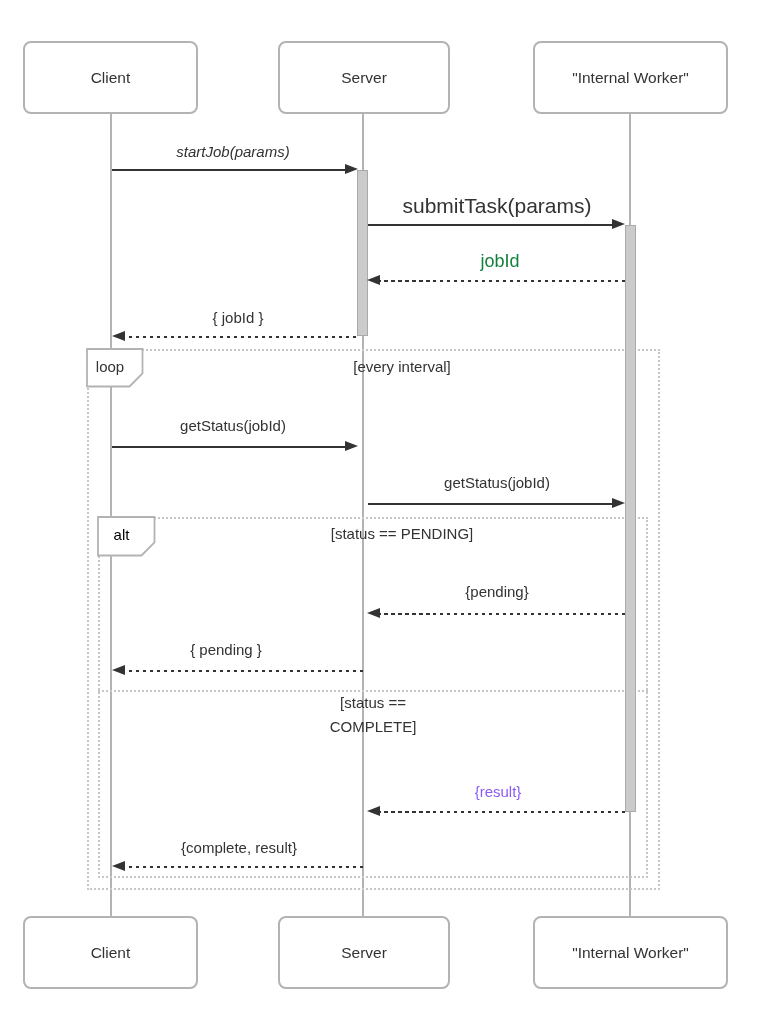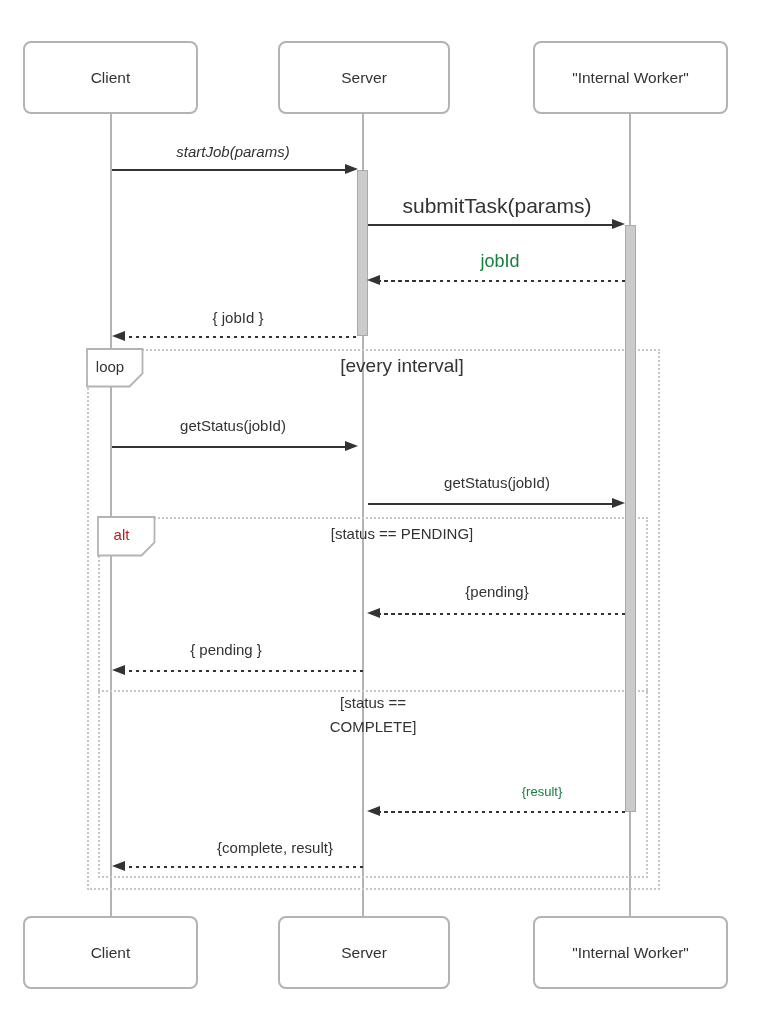--- a/index.html
+++ b/index.html
@@ -43,33 +43,33 @@
     <div class="abs" style="width: 0px; height: 0px; top: 497.5px; border-top: 5.5px solid transparent; border-bottom: 5.5px solid transparent; left: 612px; border-left: 13px solid rgb(51, 51, 51);"></div>
     <div class="abs" style="left: 497px; top: 482px; transform: translate(-50%, -50%); white-space: nowrap; font-size: 15px; color: rgb(51, 51, 51);">getStatus(jobId)</div>
     <div class="abs" style="left: 377px; top: 613px; width: 250px; height: 2.4px; background-image: repeating-linear-gradient(90deg, rgb(51, 51, 51) 0px, rgb(51, 51, 51) 3.5px, transparent 3.5px, transparent 7px);"></div>
     <div class="abs" style="width: 0px; height: 0px; top: 607.5px; border-top: 5.5px solid transparent; border-bottom: 5.5px solid transparent; left: 367px; border-right: 13px solid rgb(51, 51, 51);"></div>
     <div class="abs" style="left: 497px; top: 591px; transform: translate(-50%, -50%); white-space: nowrap; font-size: 15px; color: rgb(51, 51, 51);">{pending}</div>
     <div class="abs" style="left: 122px; top: 670px; width: 242px; height: 2.4px; background-image: repeating-linear-gradient(90deg, rgb(51, 51, 51) 0px, rgb(51, 51, 51) 3.5px, transparent 3.5px, transparent 7px);"></div>
     <div class="abs" style="width: 0px; height: 0px; top: 664.5px; border-top: 5.5px solid transparent; border-bottom: 5.5px solid transparent; left: 112px; border-right: 13px solid rgb(51, 51, 51);"></div>
     <div class="abs" style="left: 226px; top: 649px; transform: translate(-50%, -50%); white-space: nowrap; font-size: 15px; color: rgb(51, 51, 51);">{ pending }</div>
     <div class="abs" style="left: 377px; top: 811px; width: 250px; height: 2.4px; background-image: repeating-linear-gradient(90deg, rgb(51, 51, 51) 0px, rgb(51, 51, 51) 3.5px, transparent 3.5px, transparent 7px);"></div>
     <div class="abs" style="width: 0px; height: 0px; top: 805.5px; border-top: 5.5px solid transparent; border-bottom: 5.5px solid transparent; left: 367px; border-right: 13px solid rgb(51, 51, 51);"></div>
-    <div class="abs" style="left: 498px; top: 791px; transform: translate(-50%, -50%); white-space: nowrap; font-size: 13px; color: #15803d; margin-left: 44px;">{result}</div>
+    <div class="abs" style="left: 498px; top: 791px; transform: translate(-50%, -50%); white-space: nowrap; font-size: 15px; color: #8b5cf6;">{result}</div>
     <div class="abs" style="left: 122px; top: 866px; width: 242px; height: 2.4px; background-image: repeating-linear-gradient(90deg, rgb(51, 51, 51) 0px, rgb(51, 51, 51) 3.5px, transparent 3.5px, transparent 7px);"></div>
     <div class="abs" style="width: 0px; height: 0px; top: 860.5px; border-top: 5.5px solid transparent; border-bottom: 5.5px solid transparent; left: 112px; border-right: 13px solid rgb(51, 51, 51);"></div>
-    <div class="abs" style="left: 239px; top: 847px; transform: translate(-50%, -50%); white-space: nowrap; font-size: 15px; color: rgb(51, 51, 51); margin-left: 36px;">{complete, result}</div>
+    <div class="abs" style="left: 239px; top: 847px; transform: translate(-50%, -50%); white-space: nowrap; font-size: 15px; color: rgb(51, 51, 51);">{complete, result}</div>
     <svg width="58" height="40" style="position: absolute; left: 86px; top: 348px;">
       <path d="M1 1 H56.5 V25.5 L43.5 38.5 H1 Z" fill="#ffffff" stroke="#b3b3b3" stroke-width="1.8"></path>
     </svg>
     <div class="abs" style="left: 86px; top: 348px; width: 48px; height: 37px; display: flex; align-items: center; justify-content: center; font-size: 15px; color: rgb(51, 51, 51);">loop</div>
-    <div class="abs" style="left: 402px; top: 366px; transform: translate(-50%, -50%); white-space: nowrap; font-size: 19px; color: rgb(51, 51, 51);">[every interval]</div>
+    <div class="abs" style="left: 402px; top: 366px; transform: translate(-50%, -50%); white-space: nowrap; font-size: 15px; color: rgb(51, 51, 51);">[every interval]</div>
     <svg width="59" height="41" style="position: absolute; left: 97px; top: 516px;">
       <path d="M1 1 H57.5 V26.5 L44.5 39.5 H1 Z" fill="#ffffff" stroke="#b3b3b3" stroke-width="1.8"></path>
     </svg>
-    <div class="abs" style="left: 97px; top: 516px; width: 49px; height: 37px; display: flex; align-items: center; justify-content: center; font-size: 15px; color: #b91c1c;">alt</div>
+    <div class="abs" style="left: 97px; top: 516px; width: 49px; height: 37px; display: flex; align-items: center; justify-content: center; font-size: 15px; color: #000000;">alt</div>
     <div class="abs" style="left: 402px; top: 533px; transform: translate(-50%, -50%); white-space: nowrap; font-size: 15px; color: rgb(51, 51, 51);">[status == PENDING]</div>
     <div class="abs" style="left: 373px; top: 715px; transform: translate(-50%, -50%); white-space: pre-line; text-align: center; font-size: 15px; line-height: 24px; color: rgb(51, 51, 51);">[status ==
 COMPLETE]</div>
     <div class="abs" style="left: 23px; top: 41px; width: 175px; height: 73px; background: rgb(255, 255, 255); border: 2px solid rgb(179, 179, 179); border-radius: 8px; display: flex; align-items: center; justify-content: center; font-size: 15.5px; color: rgb(51, 51, 51);">Client</div>
     <div class="abs" style="left: 23px; top: 916px; width: 175px; height: 73px; background: rgb(255, 255, 255); border: 2px solid rgb(179, 179, 179); border-radius: 8px; display: flex; align-items: center; justify-content: center; font-size: 15.5px; color: rgb(51, 51, 51);">Client</div>
     <div class="abs" style="left: 278px; top: 41px; width: 172px; height: 73px; background: rgb(255, 255, 255); border: 2px solid rgb(179, 179, 179); border-radius: 8px; display: flex; align-items: center; justify-content: center; font-size: 15.5px; color: rgb(51, 51, 51);">Server</div>
     <div class="abs" style="left: 278px; top: 916px; width: 172px; height: 73px; background: rgb(255, 255, 255); border: 2px solid rgb(179, 179, 179); border-radius: 8px; display: flex; align-items: center; justify-content: center; font-size: 15.5px; color: rgb(51, 51, 51);">Server</div>
     <div class="abs" style="left: 533px; top: 41px; width: 195px; height: 73px; background: rgb(255, 255, 255); border: 2px solid rgb(179, 179, 179); border-radius: 8px; display: flex; align-items: center; justify-content: center; font-size: 15.5px; color: rgb(51, 51, 51);">"Internal Worker"</div>
     <div class="abs" style="left: 533px; top: 916px; width: 195px; height: 73px; background: rgb(255, 255, 255); border: 2px solid rgb(179, 179, 179); border-radius: 8px; display: flex; align-items: center; justify-content: center; font-size: 15.5px; color: rgb(51, 51, 51);">"Internal Worker"</div>
   </div>

